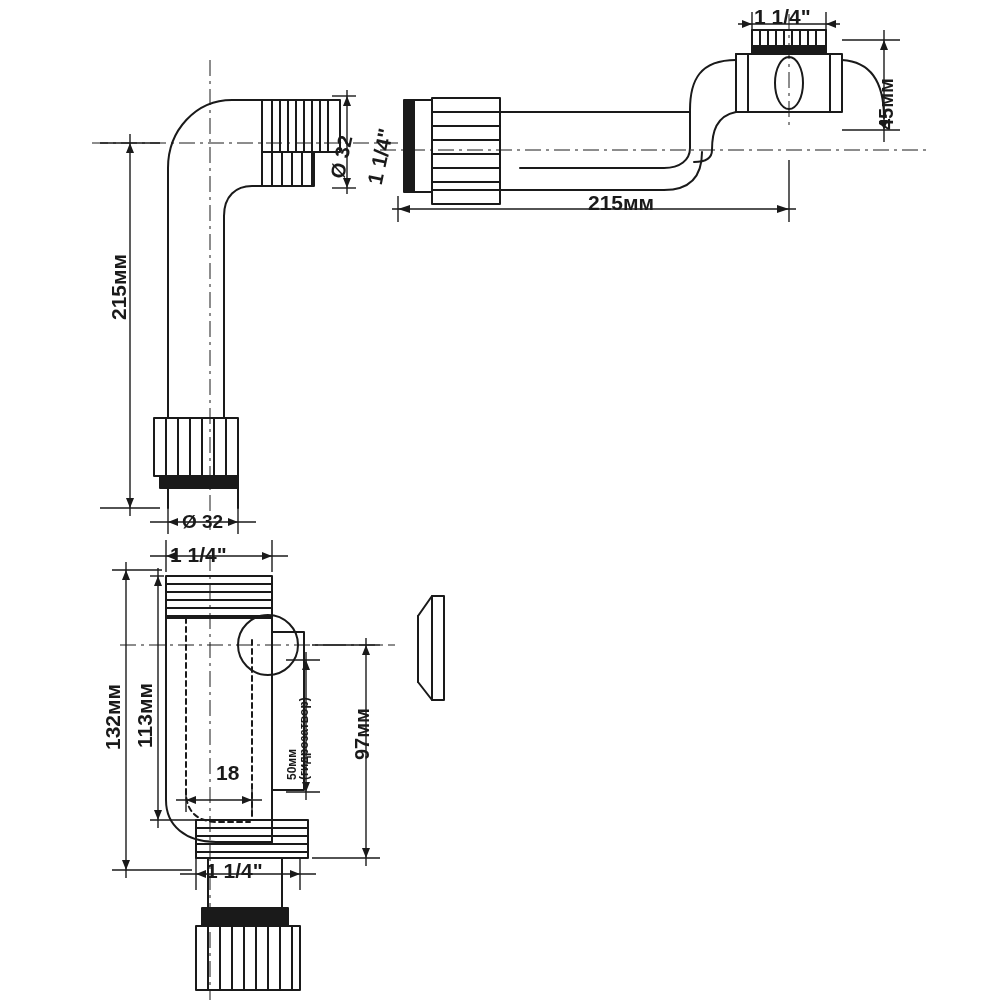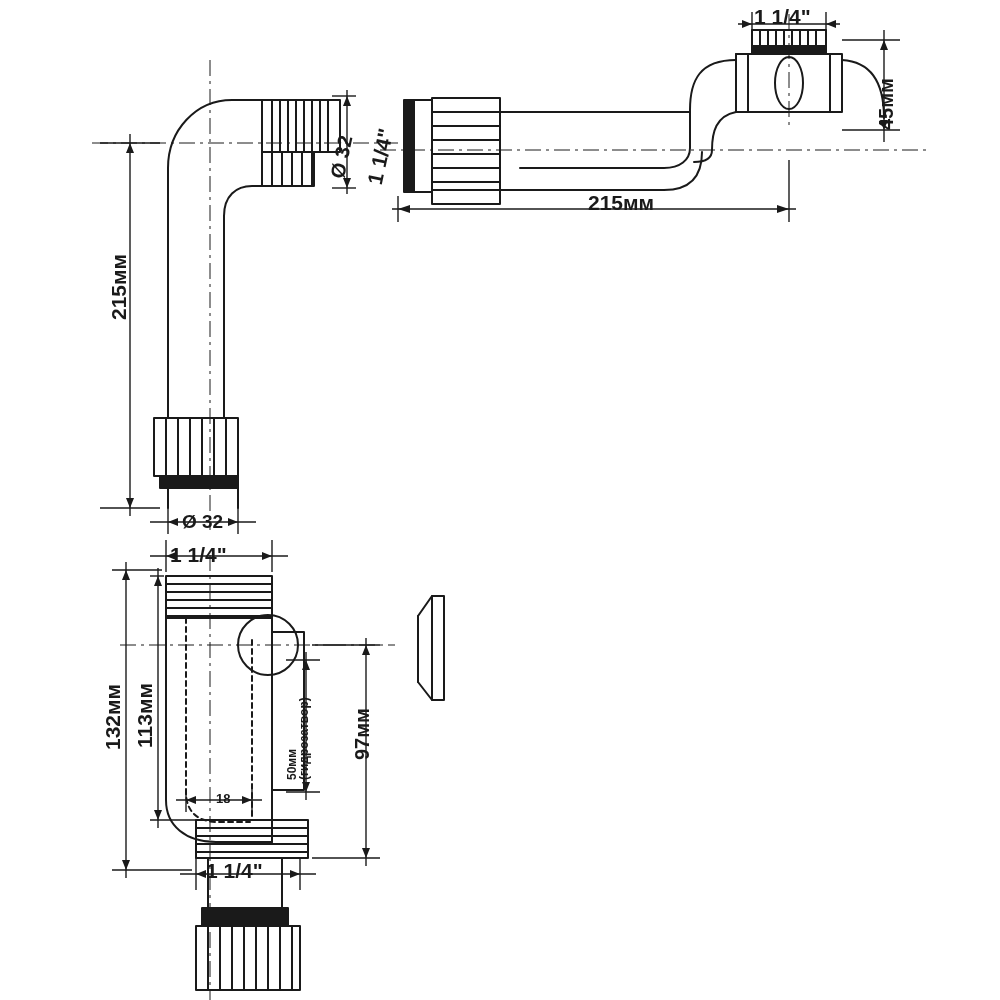--- a/index.html
+++ b/index.html
@@ -276,17 +276,17 @@
 
 <div class="dim vert" style="left:134px;top:748px;font-size:21px;transform:rotate(-90deg);">113мм</div>
 
 <div class="dim vert" style="left:286px;top:780px;font-size:12px;transform:rotate(-90deg);">
   <span style="white-space:pre;">50мм
 (гидрозатвор)</span>
 </div>
 
 <div class="dim vert" style="left:352px;top:760px;font-size:20px;transform:rotate(-90deg);">97мм</div>
 
-<div class="dim" style="left:216px;top:792px;font-size:13px;">18</div>
+<div class="dim" style="left:216px;top:762px;font-size:21px;">18</div>
 
 <div class="dim" style="left:206px;top:860px;font-size:21px;">1 1/4"</div>
 
 </div>
 
 </body></html>

